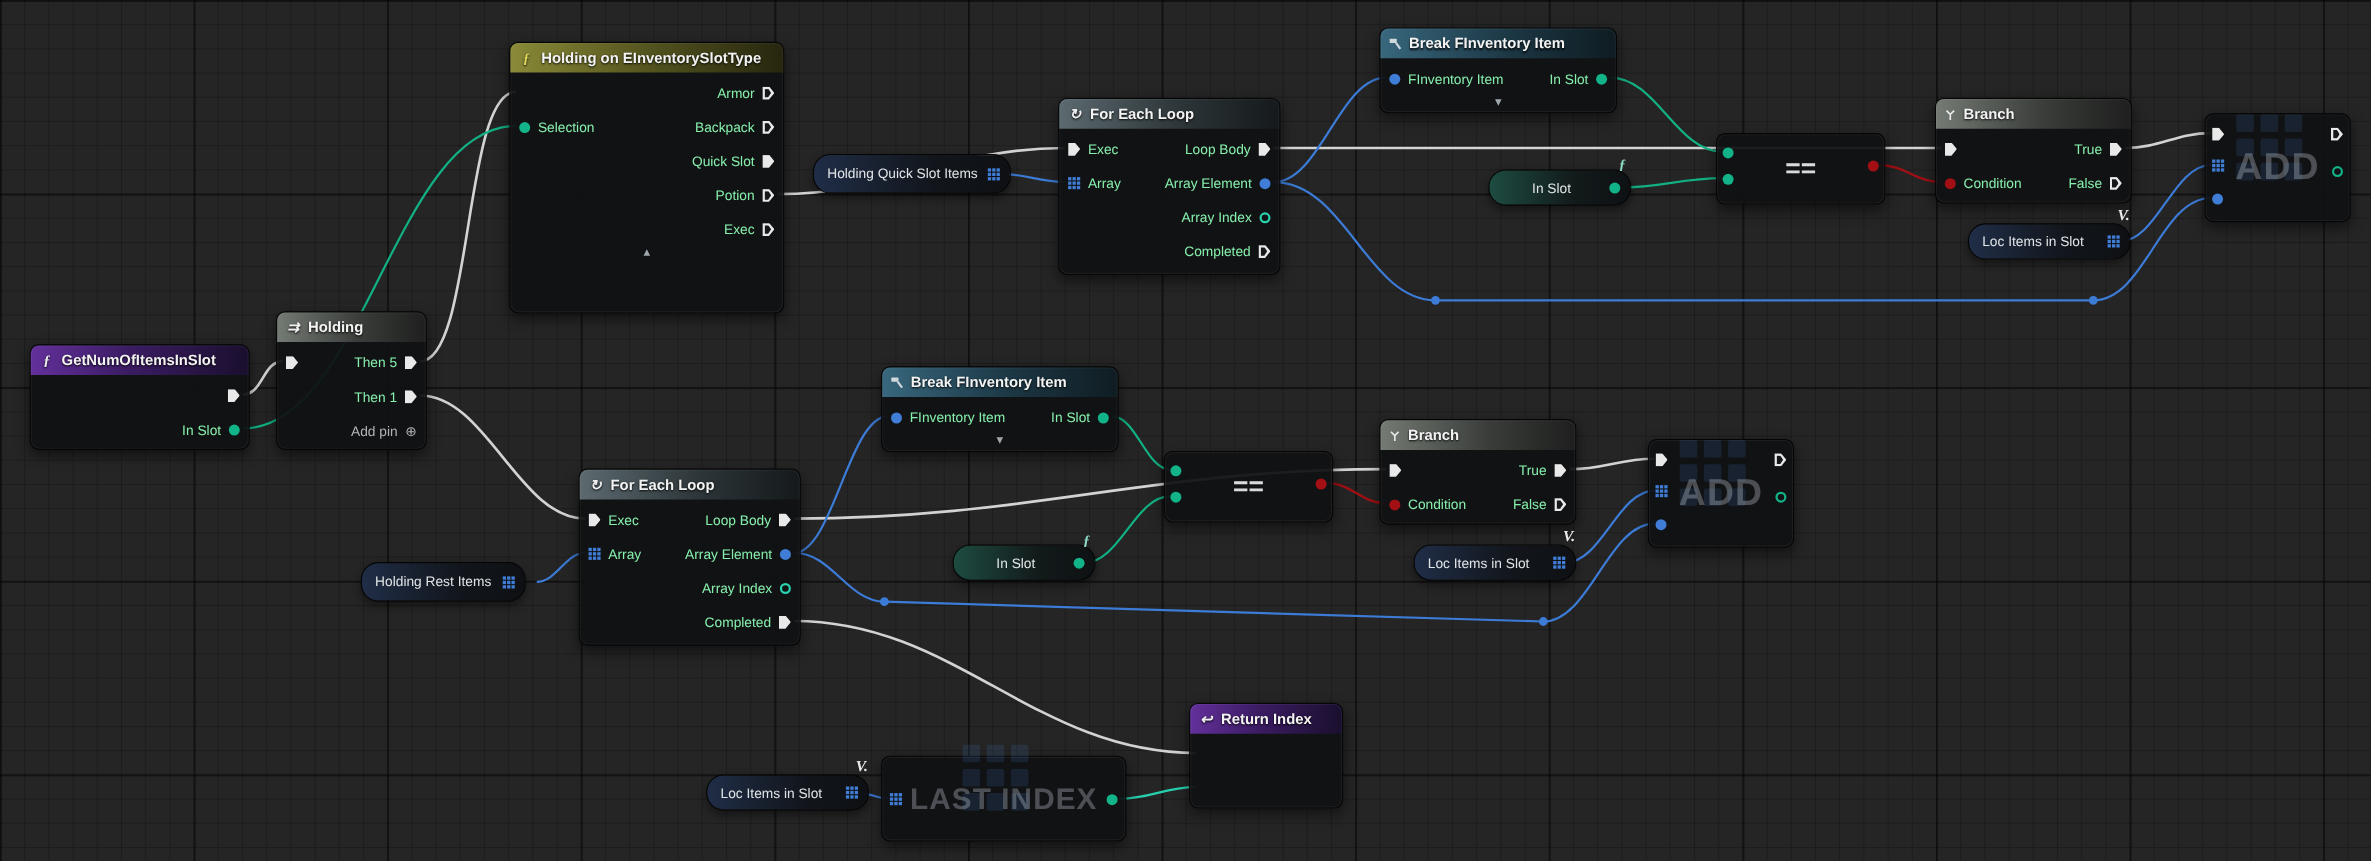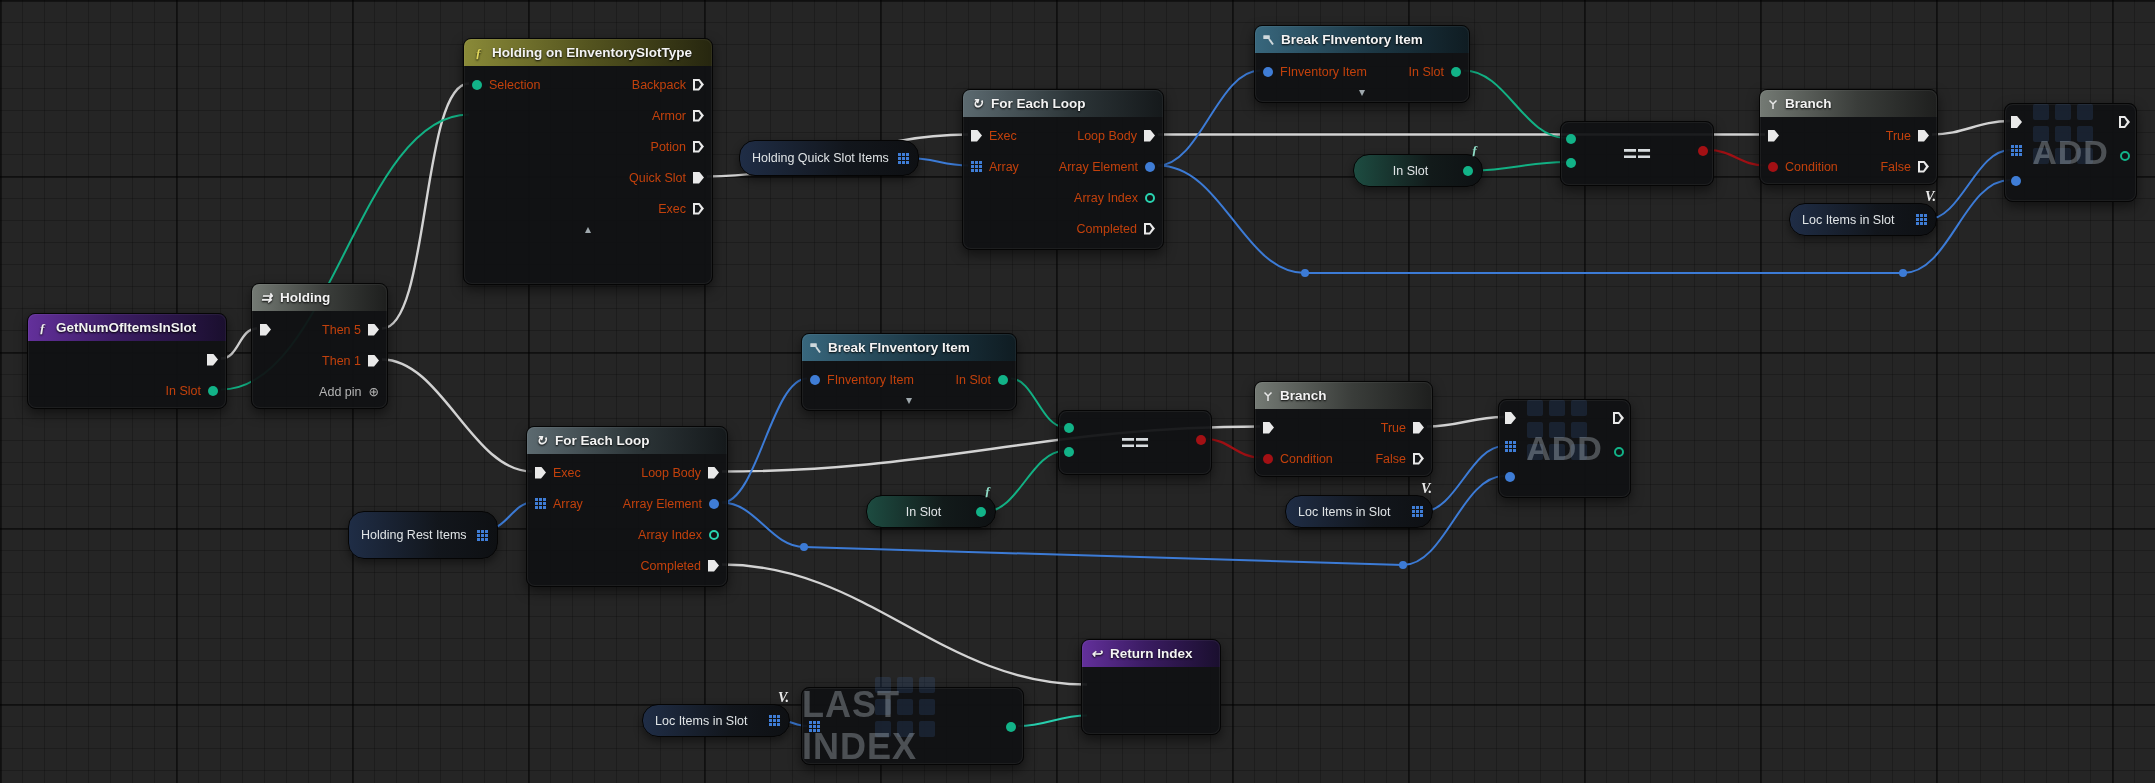--- a/index.html
+++ b/index.html
@@ -24,21 +24,21 @@
   .h-loop{background:linear-gradient(90deg,#5c6a70,#2c3538 55%,#15191b)}
   .h-teal{background:linear-gradient(90deg,#38677d,#1c3744 55%,#0f1c22)}
   .hic{width:15px;display:flex;align-items:center;justify-content:center;flex:none;
     font:italic bold 13px "Liberation Serif",serif;color:#efefef}
   .hic.yellow{color:#e0d75a}
   .hsvg{flex:none}
   .rows{padding:3px 0 6px}
   .row{display:flex;justify-content:space-between;align-items:center;height:31px;padding:0 8px;font-size:12.5px}
   .pl,.pr{display:flex;align-items:center;gap:7px}
   .pr{margin-left:auto}
-  .lb{white-space:nowrap;color:#c2410c}
+  .lb{white-space:nowrap;color:#86efac}
   .dim{color:#b4b4b4}
   
   .pe{position:relative;display:inline-block;width:11px;height:12px;flex:none}
   .pe::before{content:"";position:absolute;inset:0;background:#e9e9e9;clip-path:polygon(0 0,55% 0,100% 50%,55% 100%,0 100%)}
   .pe.h::after{content:"";position:absolute;inset:2px 3px 2px 2px;background:#15171a;clip-path:polygon(0 0,55% 0,100% 50%,55% 100%,0 100%)}
   .pc{display:inline-block;width:10px;height:10px;border-radius:50%;background:var(--c);flex:none}
   .pc.h{background:transparent;border:2px solid var(--c);width:6px;height:6px}
   .pg{position:relative;display:inline-block;width:11px;height:11px;flex:none}
   .pg::before{content:"";position:absolute;left:0;top:0;width:3px;height:3px;background:var(--c);
     box-shadow:4px 0 var(--c),8px 0 var(--c),0 4px var(--c),4px 4px var(--c),8px 4px var(--c),0 8px var(--c),4px 8px var(--c),8px 8px var(--c)}
@@ -161,45 +161,45 @@
   </div>
 </div>
 
 <div class="node" style="left:463px;top:38px;width:250px;height:247px">
   <div class="hdr h-olive">
     <span class="hic yellow">ƒ</span>
     <span>Holding on EInventorySlotType</span>
   </div>
   <div class="rows">
     <div class="row">
+      <span class="pr">
+            <span class="lb">Armor</span>
+            <span class="pe h"></span>
+          </span>
+    </div>
+    <div class="row">
       <span class="pl">
             <span class="pc green"></span>
             <span class="lb">Selection</span>
           </span>
       <span class="pr">
             <span class="lb">Backpack</span>
             <span class="pe h"></span>
           </span>
     </div>
     <div class="row">
       <span class="pr">
-            <span class="lb">Armor</span>
-            <span class="pe h"></span>
+            <span class="lb">Quick Slot</span>
+            <span class="pe"></span>
           </span>
     </div>
     <div class="row">
       <span class="pr">
             <span class="lb">Potion</span>
             <span class="pe h"></span>
-          </span>
-    </div>
-    <div class="row">
-      <span class="pr">
-            <span class="lb">Quick Slot</span>
-            <span class="pe"></span>
           </span>
     </div>
     <div class="row">
       <span class="pr">
             <span class="lb">Exec</span>
             <span class="pe h"></span>
           </span>
     </div>
     <div class="chev">▴</div>
   </div>
@@ -429,31 +429,31 @@
 
 <div class="node" style="left:1081px;top:639px;width:140px;height:96px">
   <div class="hdr h-purple">
     <span class="hic">↩</span>
     <span>Return Index</span>
   </div>
 </div>
 
 <div class="node compact" style="left:801px;top:687px;width:223px;height:78px">
   <span class="bigGrid"></span>
-  <span class="wm" style="font-size:36px">LAST INDEX</span>
+  <span class="wm" style="font-size:27px">LAST INDEX</span>
   <span class="abs pg blue" style="left:7px;top:33px"></span>
   <span class="abs pc green" style="right:7px;top:34px"></span>
 </div>
 
 <div class="pill pill-blue" style="left:739px;top:140px;width:180px;height:36px">
   <span>Holding Quick Slot Items</span>
   <span class="pg blue"></span>
 </div>
 
-<div class="pill pill-blue" style="left:348px;top:511px;width:150px;height:48px">
+<div class="pill pill-blue" style="left:328px;top:511px;width:150px;height:36px">
   <span>Holding Rest Items</span>
   <span class="pg blue"></span>
 </div>
 
 <div class="pill pill-green" style="left:1353px;top:154px;width:130px;height:33px">
   <span class="fmark">ƒ</span>
   <span style="margin:0 auto">In Slot</span>
   <span class="pc green"></span>
 </div>
 

